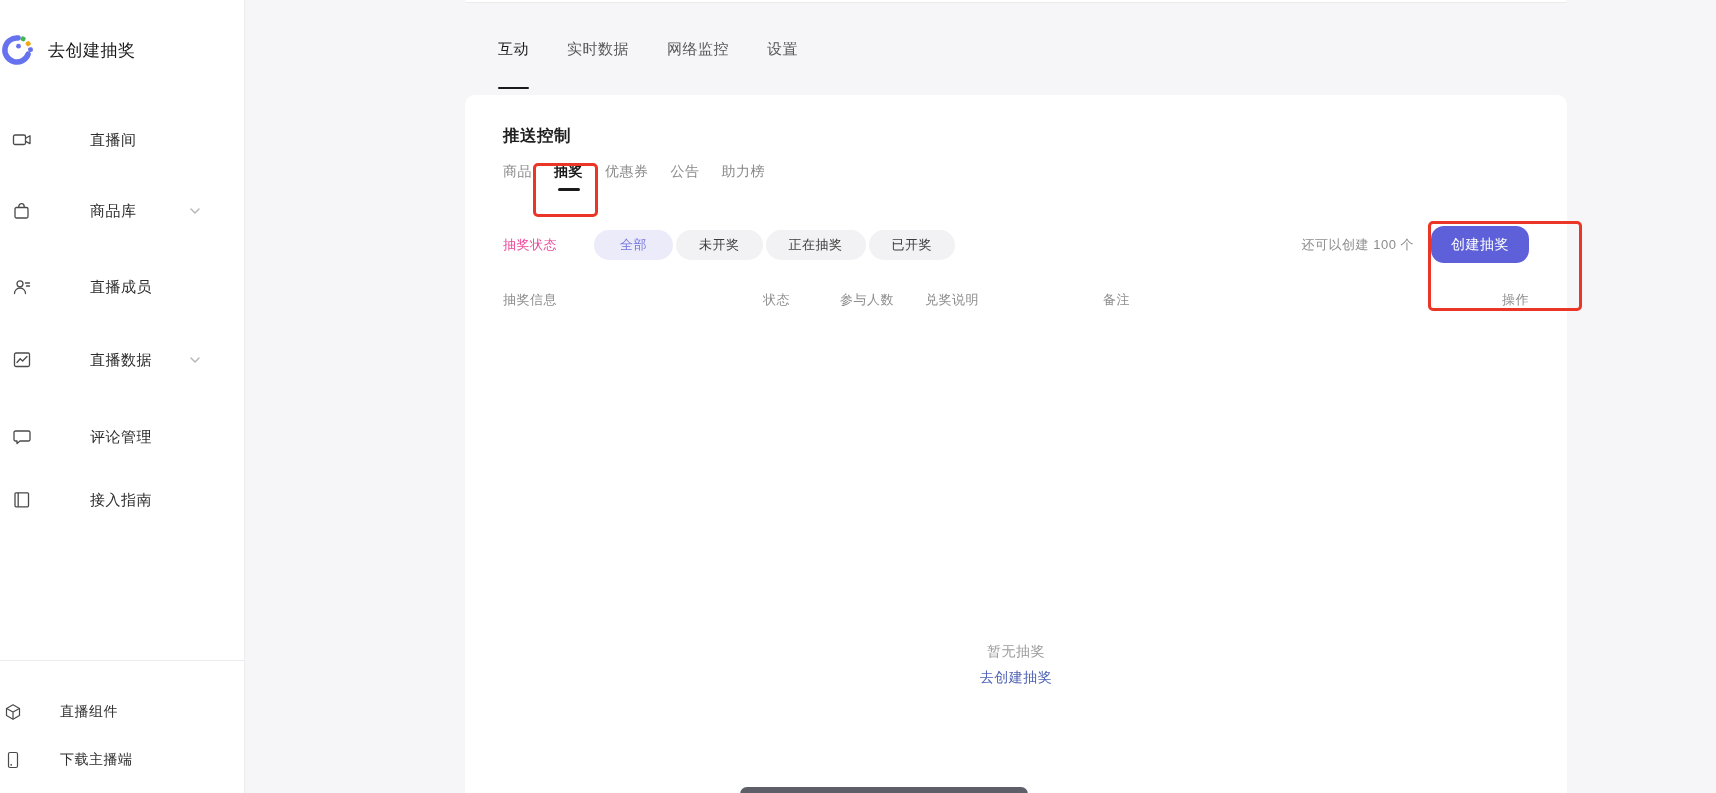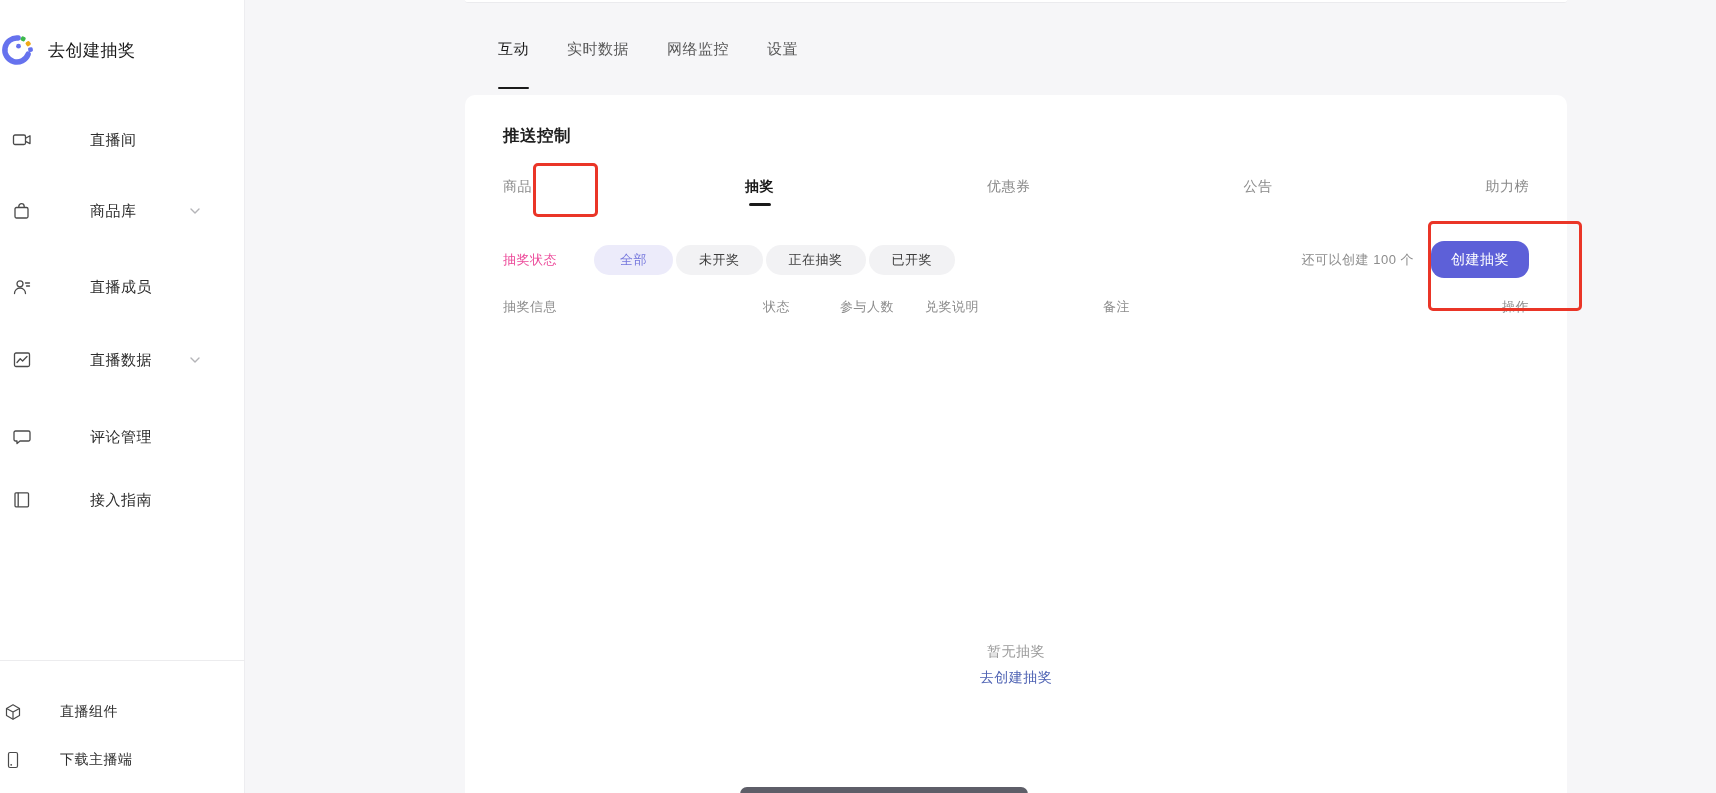--- a/index.html
+++ b/index.html
@@ -31,38 +31,38 @@
   .top-tab.active { color:#1a1a1a; }
   .top-tab.active::after { content:""; position:absolute; left:0; right:0; bottom:0;
     height:2.5px; background:#1a1a1a; border-radius:2px; }
 
   
   .card { position:absolute; left:465px; top:95px; width:1102px; height:710px;
     background:#ffffff; border-radius:10px; }
   .card-inner { padding:30px 38px 0 38px; position:relative; height:100%; }
   .panel-title { font-size:16.5px; font-weight:600; color:#1f1f1f; letter-spacing:.5px; }
 
-  .sub-tabs { display:flex; gap:42px; margin-top:31px;justify-content:space-between; }
+  .sub-tabs { display:flex; gap:22px; margin-top:16px; }
   .sub-tab { position:relative; font-size:14px; color:#8a8a8a; padding-bottom:16px; cursor:pointer; letter-spacing:.5px; }
   .sub-tab.active { color:#1a1a1a; font-weight:700; }
   .sub-tab.active::after { content:""; position:absolute; left:50%; transform:translateX(-50%);
     bottom:6px; width:22px; height:3px; background:#1a1a1a; border-radius:2px; }
 
   .filter-row { display:flex; align-items:center; margin-top:29px; height:37px; }
   .filter-label { font-size:13px; color:#ec4899; letter-spacing:.5px; }
   .pill-group { display:flex; gap:3px; margin-left:37px; }
   .pill { height:30px; border-radius:15px; background:#f2f2f4; color:#3d3d3d;
     font-size:13px; display:flex; align-items:center; padding:0 23px; cursor:pointer; letter-spacing:.5px; }
   .pill.active { background:#ecebfa; color:#7577dd; padding:0 26px; }
   .quota-text { margin-left:auto; font-size:13px; color:#8c8c8c; letter-spacing:.5px; }
   .create-btn { margin-left:17px; width:98px; height:37px; border:none; border-radius:13px;
     background:#5d60d8; color:#ffffff; font-size:14px; cursor:pointer;
     font-family:inherit; letter-spacing:.5px; }
 
-  .table-header { display:flex; margin-top:20px; font-size:13px; color:#8c8c8c; letter-spacing:.5px; }
+  .table-header { display:flex; margin-top:28px; font-size:13px; color:#8c8c8c; letter-spacing:.5px; }
   .col-info   { width:260px; }
   .col-status { width:77px; }
   .col-count  { width:85px; }
   .col-desc   { width:178px; }
   .col-note   { flex:1; }
   .col-op     { width:60px; text-align:right; }
 
   .empty-state { position:absolute; left:0; right:0; top:548px; text-align:center; }
   .empty-text { font-size:14px; color:#9b9b9b; letter-spacing:.5px; }
   .empty-link { font-size:14px; color:#5064b4; margin-top:8px; cursor:pointer; letter-spacing:.5px; }

